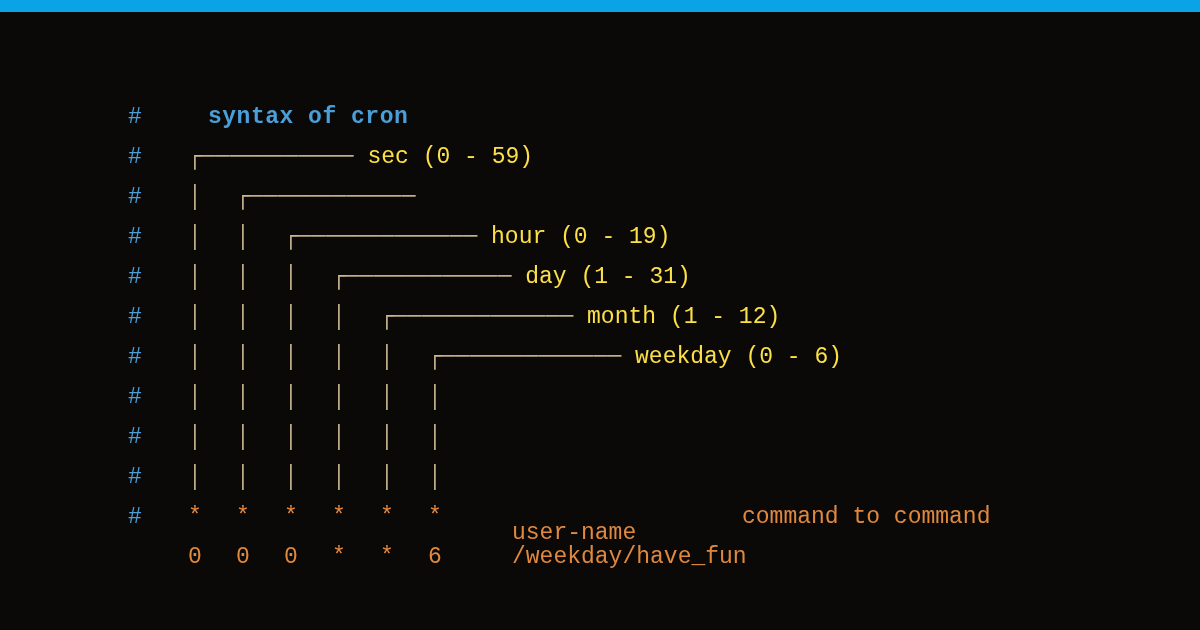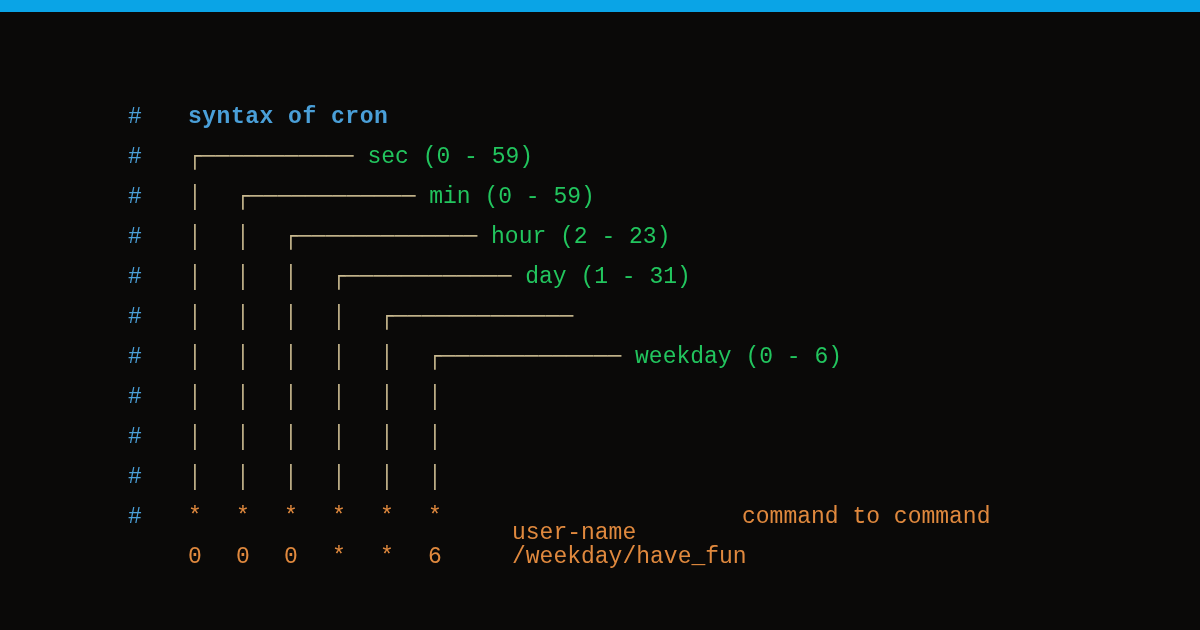--- a/index.html
+++ b/index.html
@@ -28,32 +28,33 @@
     white-space: pre;
   }
   .hash {
     color: #4a9fd8;
     width: 60px;
   }
   .title {
     color: #4a9fd8;
     font-weight: 600;
     letter-spacing: 0.5px;
+    margin-left: 20px;
   }
   .pipe-cell {
     width: 48px;
     color: #c9b98f;
     text-align: left;
   }
   .corner-cell {
     color: #c9b98f;
     position: relative;
   }
   .label {
-    color: #22c55e;
+    color: #fde047;
   }
   .star-cell {
     width: 48px;
     color: #e0893e;
     text-align: left;
   }
   .val-cell {
     width: 48px;
     color: #e0893e;
     text-align: left;
@@ -74,24 +75,24 @@
 
 <div class="content">
 
   <div class="row">
     <span class="hash">#</span>
     <span class="title">syntax of cron</span>
   </div>
 
   <div id="field-rows">
       <div class="row"><span class="hash">#</span><span class="corner-cell">┌─────────── </span><span class="label">sec (0 - 59)</span></div>
-      <div class="row"><span class="hash">#</span><span class="pipe-cell">│</span><span class="corner-cell">┌──────────── </span><span class="label">min (0 - 59)</span></div>
-      <div class="row"><span class="hash">#</span><span class="pipe-cell">│</span><span class="pipe-cell">│</span><span class="corner-cell">┌───────────── </span><span class="label">hour (2 - 23)</span></div>
+      <div class="row"><span class="hash">#</span><span class="pipe-cell">│</span><span class="corner-cell">┌──────────── </span></div>
+      <div class="row"><span class="hash">#</span><span class="pipe-cell">│</span><span class="pipe-cell">│</span><span class="corner-cell">┌───────────── </span><span class="label">hour (0 - 19)</span></div>
       <div class="row"><span class="hash">#</span><span class="pipe-cell">│</span><span class="pipe-cell">│</span><span class="pipe-cell">│</span><span class="corner-cell">┌──────────── </span><span class="label">day (1 - 31)</span></div>
-      <div class="row"><span class="hash">#</span><span class="pipe-cell">│</span><span class="pipe-cell">│</span><span class="pipe-cell">│</span><span class="pipe-cell">│</span><span class="corner-cell">┌───────────── </span></div>
+      <div class="row"><span class="hash">#</span><span class="pipe-cell">│</span><span class="pipe-cell">│</span><span class="pipe-cell">│</span><span class="pipe-cell">│</span><span class="corner-cell">┌───────────── </span><span class="label">month (1 - 12)</span></div>
       <div class="row"><span class="hash">#</span><span class="pipe-cell">│</span><span class="pipe-cell">│</span><span class="pipe-cell">│</span><span class="pipe-cell">│</span><span class="pipe-cell">│</span><span class="corner-cell">┌───────────── </span><span class="label">weekday (0 - 6)</span></div>
     </div>
 
   <div id="blank-rows">
       <div class="row"><span class="hash">#</span><span class="pipe-cell">│</span><span class="pipe-cell">│</span><span class="pipe-cell">│</span><span class="pipe-cell">│</span><span class="pipe-cell">│</span><span class="pipe-cell">│</span></div>
       <div class="row"><span class="hash">#</span><span class="pipe-cell">│</span><span class="pipe-cell">│</span><span class="pipe-cell">│</span><span class="pipe-cell">│</span><span class="pipe-cell">│</span><span class="pipe-cell">│</span></div>
       <div class="row"><span class="hash">#</span><span class="pipe-cell">│</span><span class="pipe-cell">│</span><span class="pipe-cell">│</span><span class="pipe-cell">│</span><span class="pipe-cell">│</span><span class="pipe-cell">│</span></div>
     </div>
 
   <div class="row">

